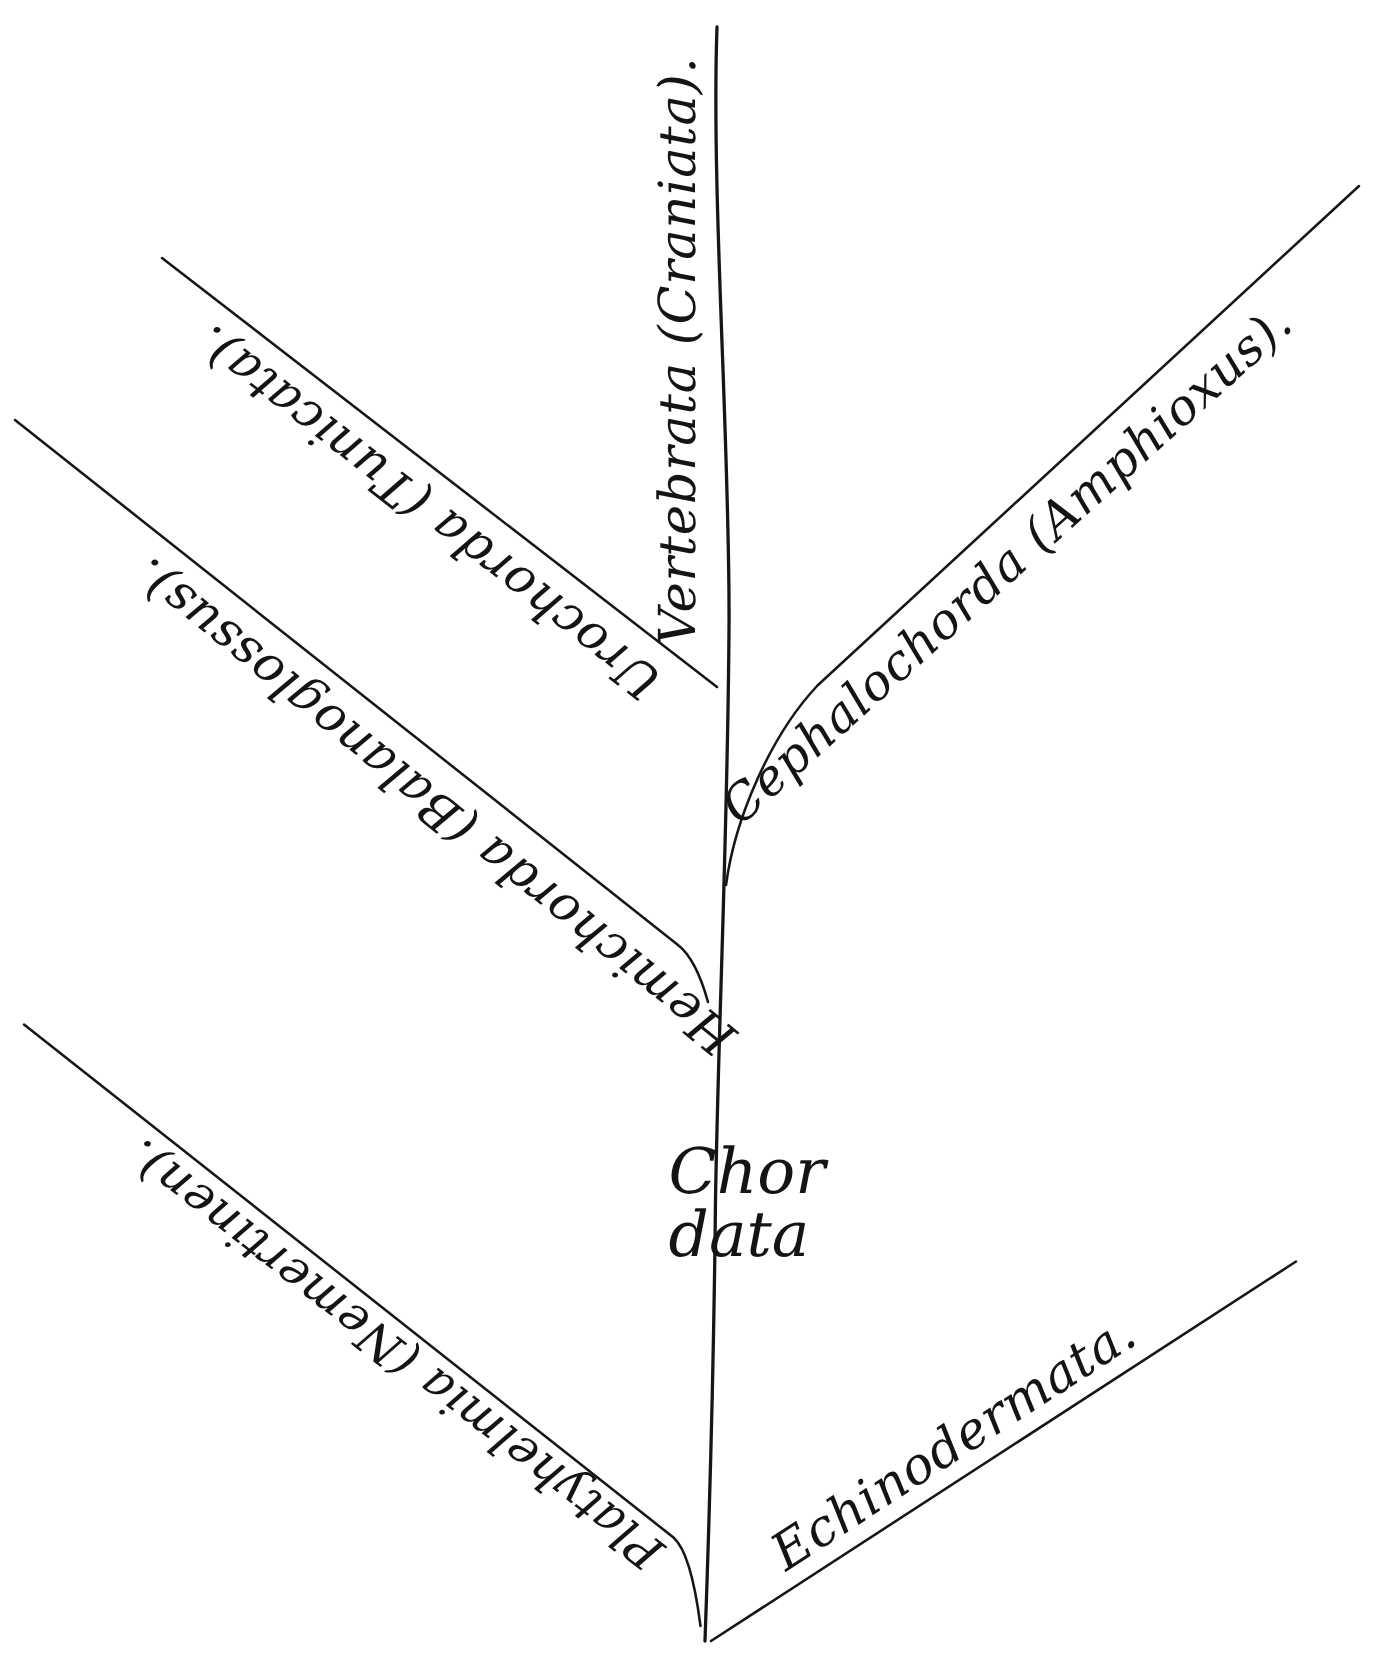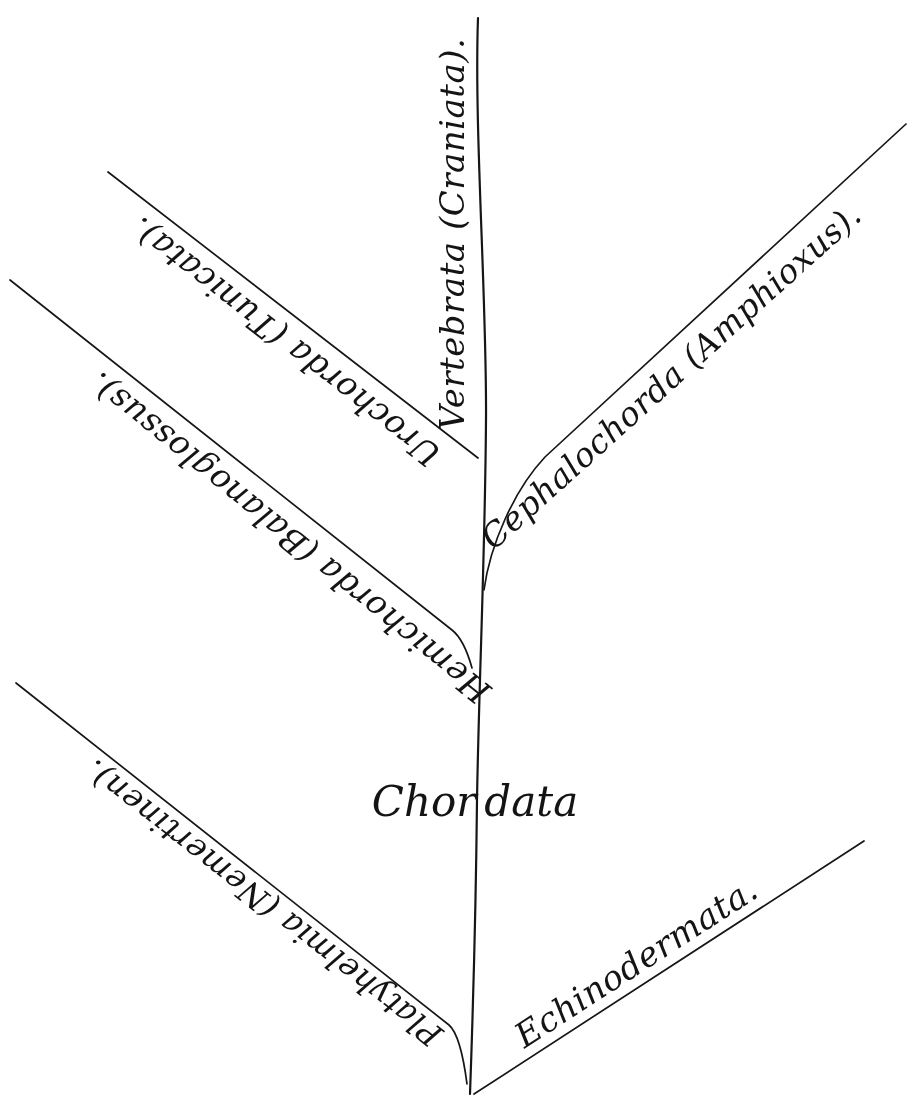--- a/index.html
+++ b/index.html
@@ -77,19 +77,19 @@
   <div class="branch-label" style="left: 285px; top: 342px; font-size: 33px; transform: translate(-50%,-50%) rotate(218deg);">Urochorda (Tunicata).</div>
 
   <div class="branch-label" style="left: 289px; top: 538px; font-size: 33px; transform: translate(-50%,-50%) rotate(219deg);">Hemichorda (Balanoglossus).</div>
 
   <div class="branch-label" style="left: 671px; top: 376px; font-size: 33px; transform: translate(-50%,-50%) rotate(-42deg);">Cephalochorda (Amphioxus).</div>
 
   <div class="branch-label" style="left: 263px; top: 903px; font-size: 32px; transform: translate(-50%,-50%) rotate(218deg);">Platyhelmia (Nemertinen).</div>
 
   <div class="branch-label" style="left: 636px; top: 962px; font-size: 34px; transform: translate(-50%,-50%) rotate(-33deg);">Echinodermata.</div>
 
-  <div class="root-label" style="left: 475px; top: 802px; font-size: 42px; transform: translate(-50%,-50%);">
+  <div class="root-label" style="left: 498px; top: 802px; font-size: 42px; transform: translate(-50%,-50%); flex-direction: column;">
     <span>Chor</span>
     <span class="gap"></span>
     <span>data</span>
   </div>
 
 </div>
 
 </body></html>

